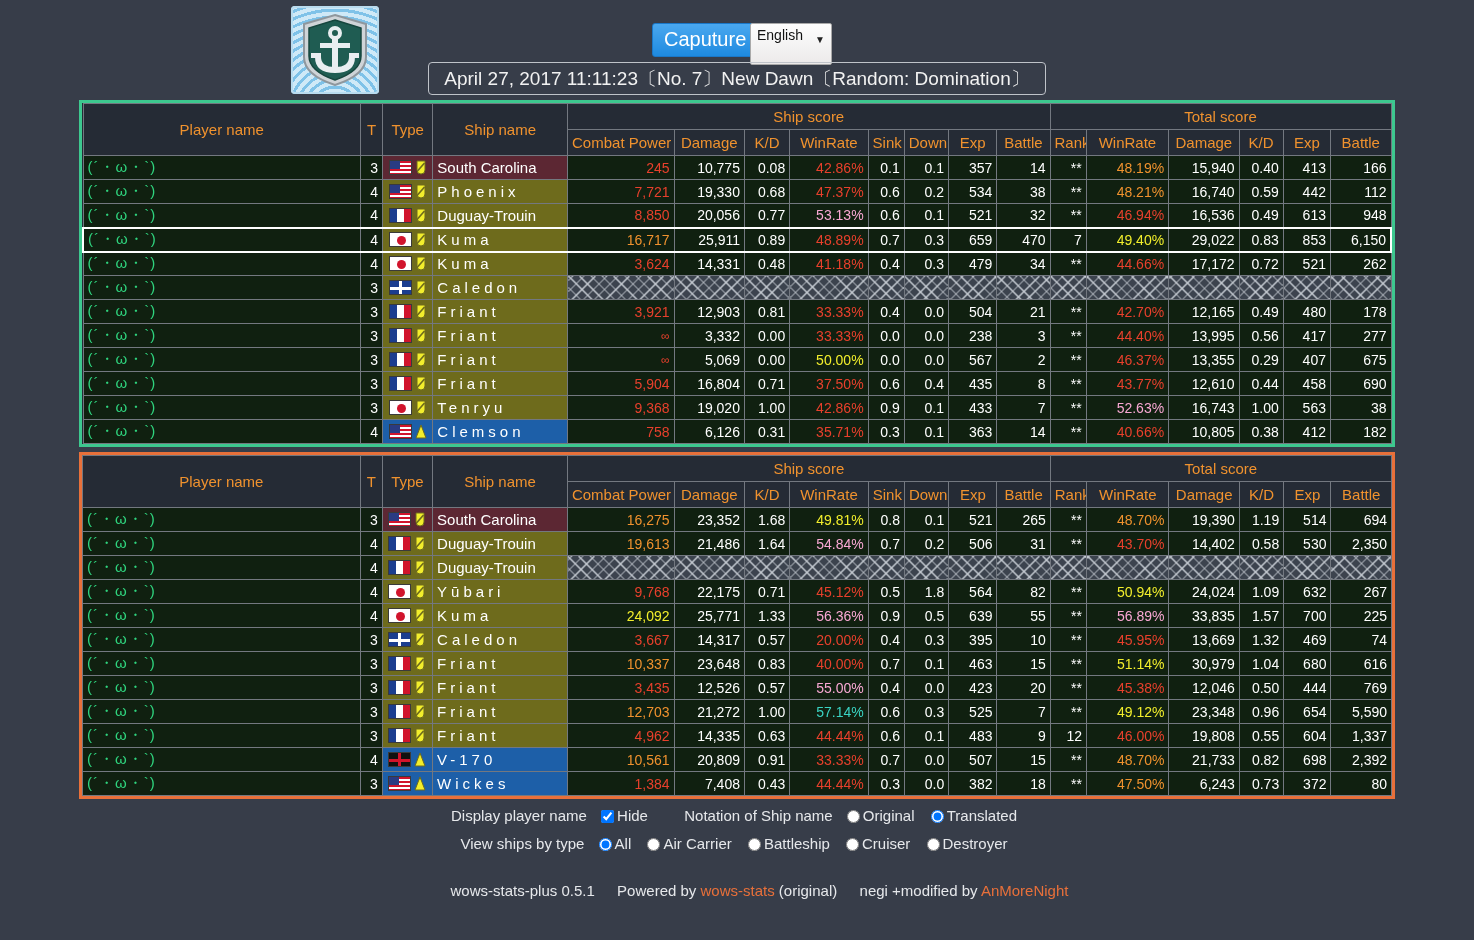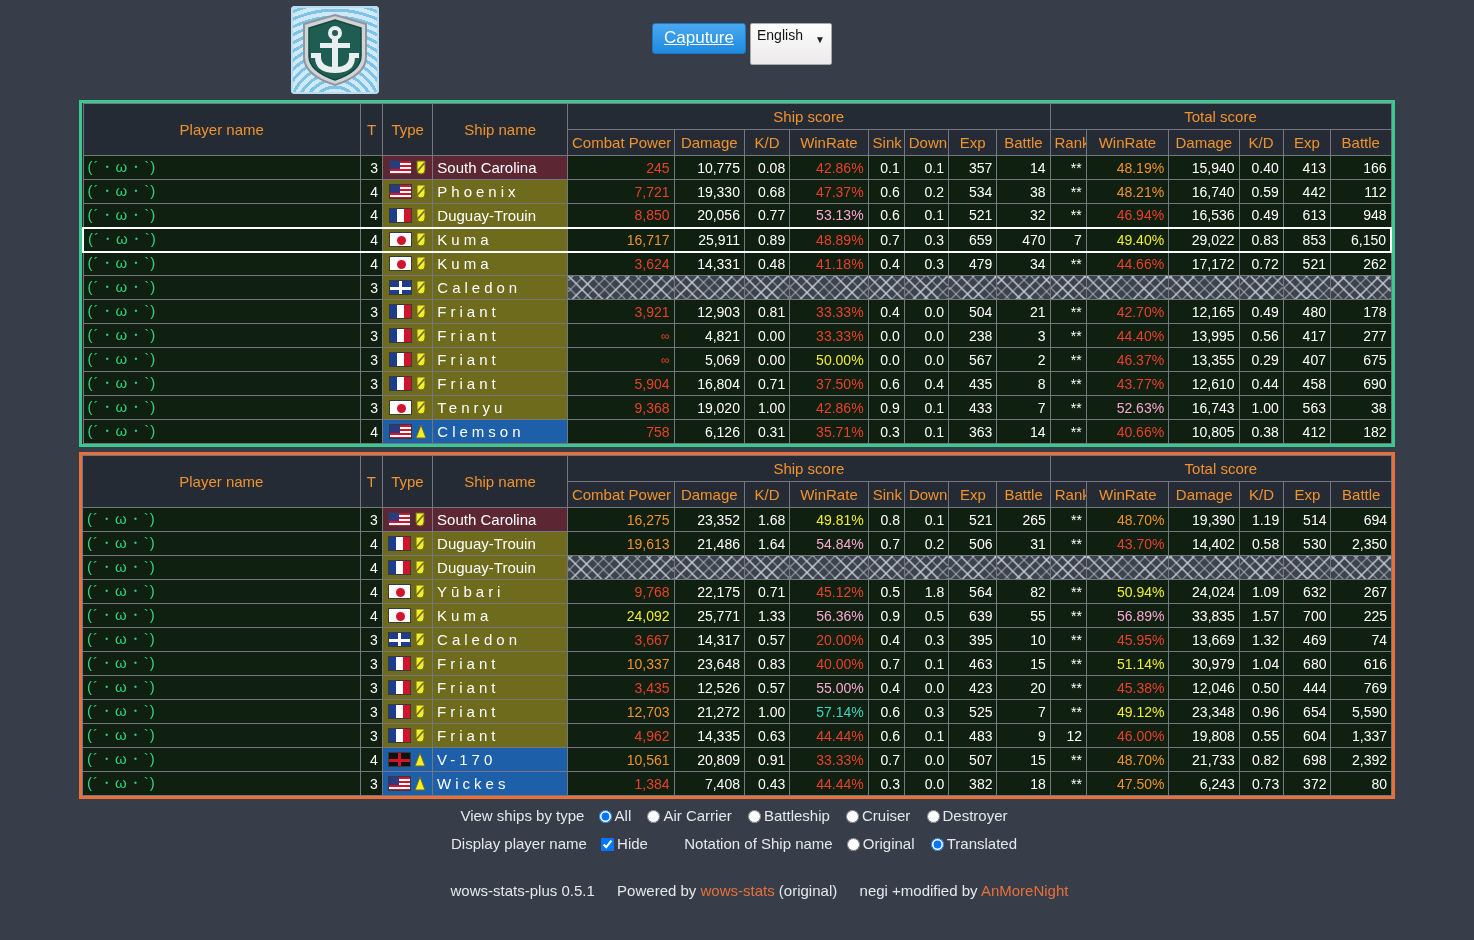--- a/index.html
+++ b/index.html
@@ -21,24 +21,24 @@
     background:
       repeating-radial-gradient(circle at 50% 120%, #cfe9f7 0 2px, #7fc2e8 2px 5px, #cfe9f7 5px 7px);
     box-shadow: inset 0 0 0 2px #b9dcef;
     overflow: hidden;
   }
   .logo svg { position: absolute; left: 9px; top: 7px; }
 
   .cap-btn {
     position: absolute; left: 652px; top: 23px;
     padding: 4px 11px 5px;
-    font-size: 17px; color: #ffffff;
+    font-size: 20px; color: #ffffff;
     background: linear-gradient(#4aa8ef, #1e8ae0);
     border: 1px solid #1a78c8; border-radius: 3px;
-    cursor: pointer; line-height: 1.15; text-decoration: underline;
+    cursor: pointer; line-height: 1.15;
   }
   .lang-sel {
     position: absolute; left: 750px; top: 23px;
     width: 82px; height: 42px;
     font-size: 14px; color: #111;
     background: linear-gradient(#fdfdfd, #eceaea);
     border: 1px solid #a9a9a9; border-radius: 2px;
     padding: 2px 18px 2px 6px;
     line-height: 19px;
     cursor: pointer;
@@ -214,20 +214,21 @@
     </svg>
   </div>
 
   <button class="cap-btn">Caputure</button>
 
   <div class="lang-sel">
     <span>English</span>
     <span class="caret">▼</span>
   </div>
 
+  <div class="battle-title">April 27, 2017 11:11:23〔No. 7〕New Dawn〔Random: Domination〕</div>
 </div>
 
 <div class="team ally">
   <table class="scores">
     <colgroup>
       <col class="c-player">
         <col class="c-t">
         <col class="c-type">
         <col class="c-ship">
       <col class="c-cp">
@@ -475,21 +476,21 @@
             <span class="type-inner">
               <span class="flag flag-france"></span>
               <svg class="cls-ico" viewBox="0 0 12 15">
                 <path d="M2,1 H10 V10 Q10,14 6,14 Q2,14 2,10 Z" fill="#f2ee2c" stroke="#6e6b1c" stroke-width="1"></path>
                 <line x1="2.5" y1="11" x2="9.5" y2="3" stroke="#6e6b1c" stroke-width="1.6"></line>
               </svg>
             </span>
           </td>
           <td class="ship">Friant</td>
           <td class="inf">∞</td>
-          <td class="">4,821</td>
+          <td class="">3,332</td>
           <td class="">0.00</td>
           <td class="v-red">33.33%</td>
           <td class="">0.0</td>
           <td class="">0.0</td>
           <td class="">238</td>
           <td class="">3</td>
           <td class="">**</td>
           <td class="v-red">44.40%</td>
           <td class="">13,995</td>
           <td class="">0.56</td>
@@ -993,34 +994,34 @@
           <td class="">0.73</td>
           <td class="">372</td>
           <td class="">80</td>
         </tr>
       </tbody>
   </table>
 </div>
 
 <div class="options">
   <div class="opt-row">
+    <span class="label">Display player name</span>
+    <label class="opt-item"><input type="checkbox" checked="" style=""><span>Hide</span></label>
+    <span class="gap"></span>
+    <span class="label">Notation of Ship name</span>
+    <label class="opt-item"><input type="radio" name="notation" style=""><span>Original</span></label>
+    <label class="opt-item"><input type="radio" name="notation" checked="" style=""><span>Translated</span></label>
+  </div>
+  <div class="opt-row">
     <span class="label">View ships by type</span>
     <label class="opt-item"><input type="radio" name="shiptype" checked="" style=""><span>All</span></label>
     <label class="opt-item"><input type="radio" name="shiptype" style=""><span>Air Carrier</span></label>
     <label class="opt-item"><input type="radio" name="shiptype" style=""><span>Battleship</span></label>
     <label class="opt-item"><input type="radio" name="shiptype" style=""><span>Cruiser</span></label>
     <label class="opt-item"><input type="radio" name="shiptype" style=""><span>Destroyer</span></label>
-  </div>
-  <div class="opt-row">
-    <span class="label">Display player name</span>
-    <label class="opt-item"><input type="checkbox" checked="" style=""><span>Hide</span></label>
-    <span class="gap"></span>
-    <span class="label">Notation of Ship name</span>
-    <label class="opt-item"><input type="radio" name="notation" style=""><span>Original</span></label>
-    <label class="opt-item"><input type="radio" name="notation" checked="" style=""><span>Translated</span></label>
   </div>
 </div>
 
 <div class="credits">
   <span>wows-stats-plus 0.5.1</span>
   <span class="sp"></span>
   <span>Powered by</span>
   <a>wows-stats</a>
   <span>(original)</span>
   <span class="sp"></span>

